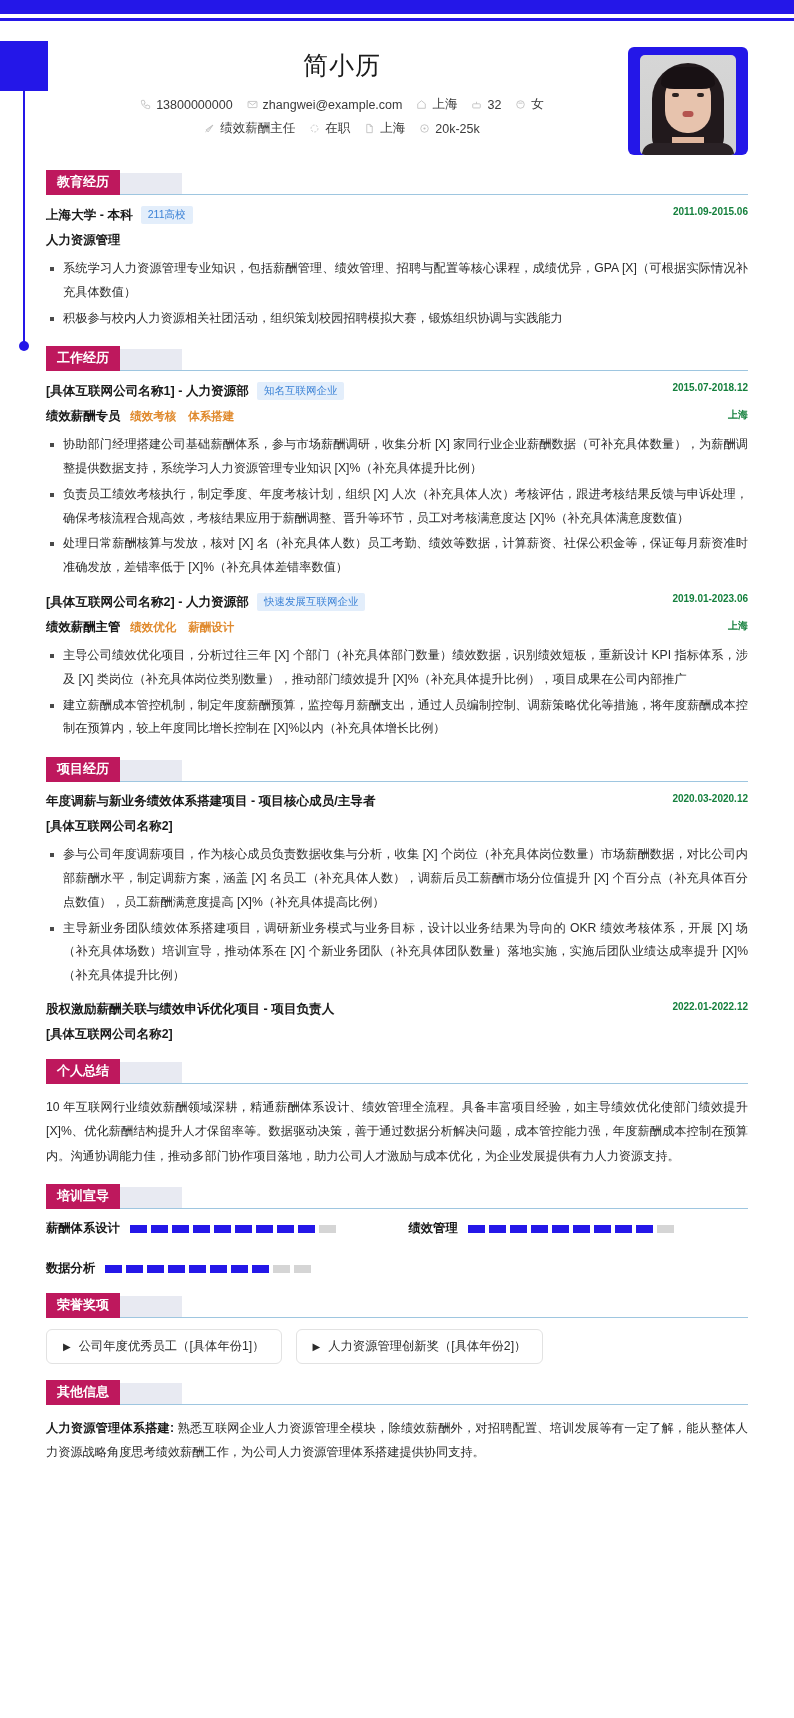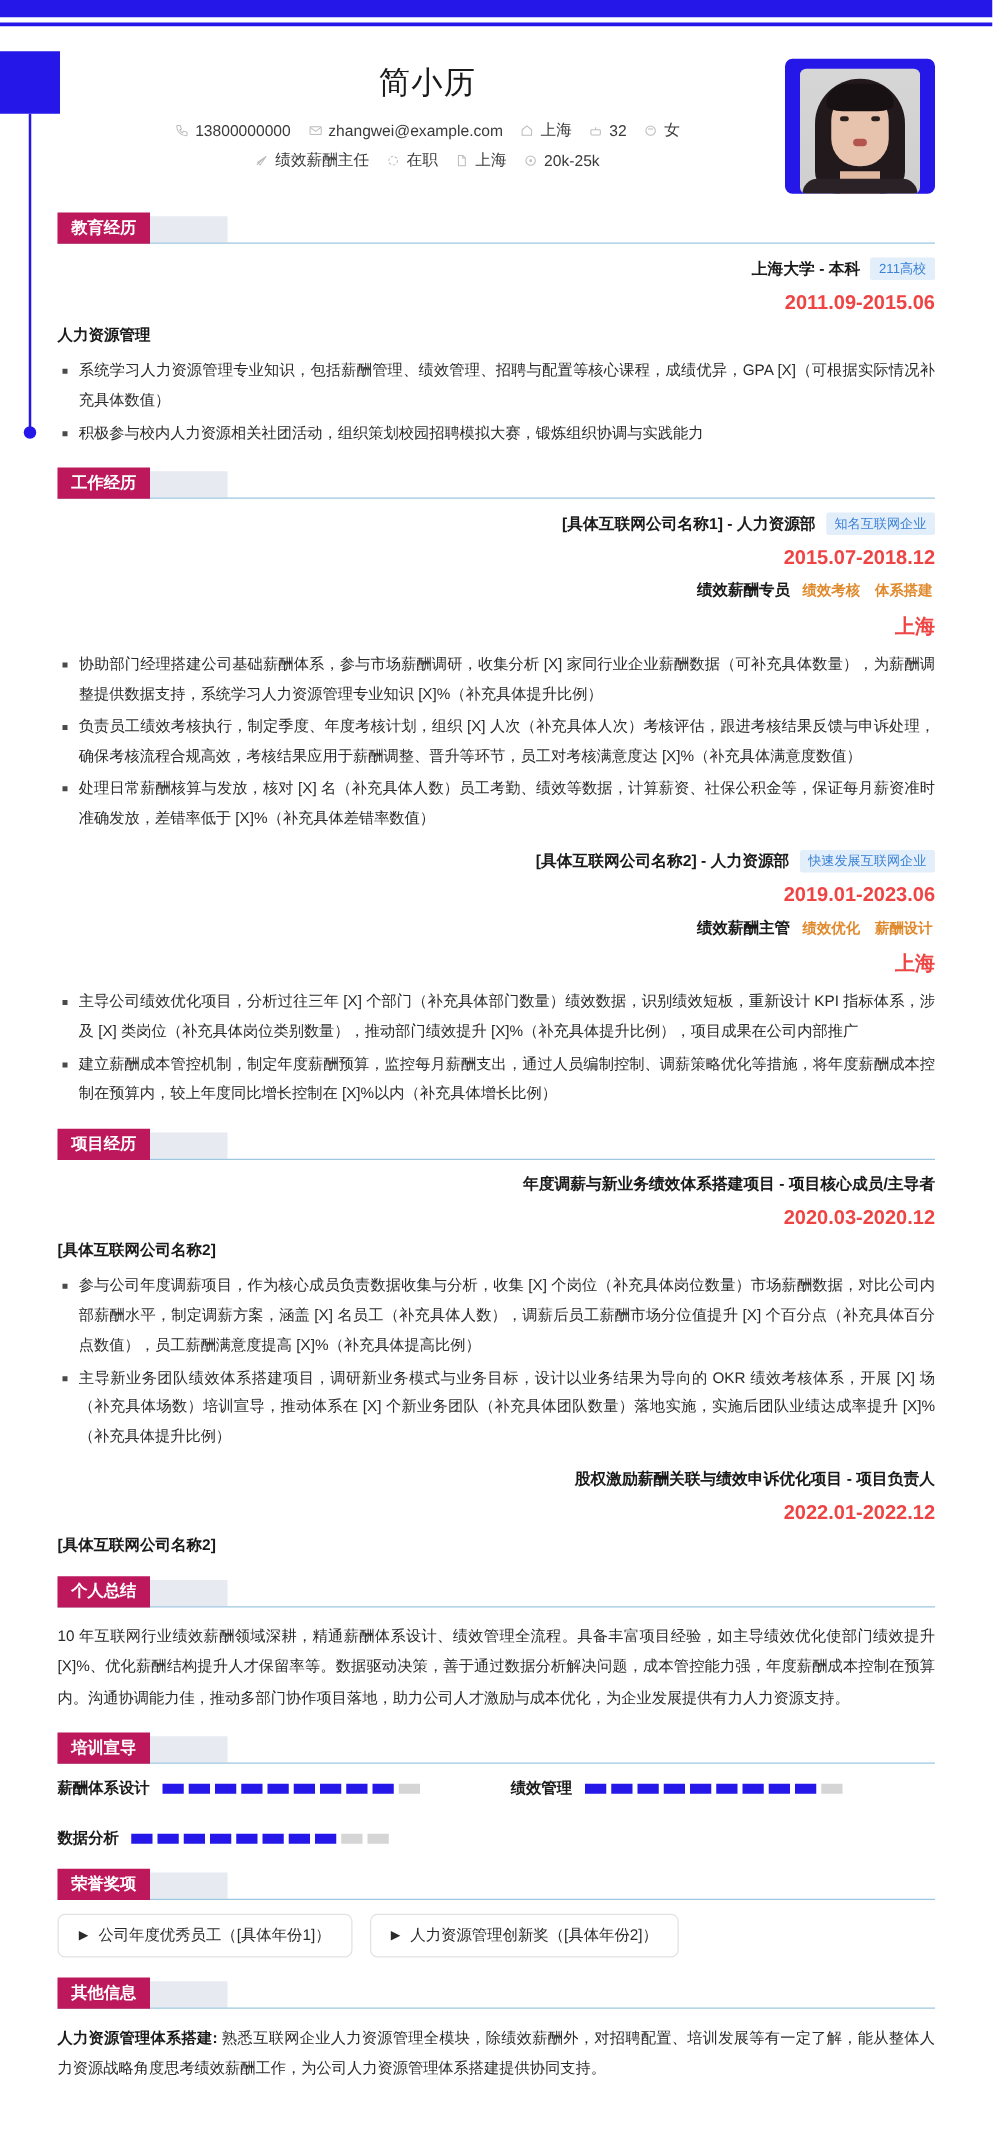--- a/index.html
+++ b/index.html
@@ -117,26 +117,26 @@
     background: #e8eaf2; z-index: 1;
   }
   .sec-rule {
     position: absolute; left: 0; right: 0; bottom: -1px;
     height: 1px; background: #9ec6e0; z-index: 2;
   }
 
   
   .entry { margin-bottom: 13px; }
   .entry-line {
-    display: flex; align-items: flex-end; justify-content: space-between;
-    gap: 10px; margin-bottom: 8px; flex-direction: column;
+    display: flex; align-items: flex-start; justify-content: space-between;
+    gap: 10px; margin-bottom: 8px;
   }
   .entry-left { display: flex; align-items: center; gap: 8px; flex-wrap: wrap; }
   .entry-title { font-size: 12.6px; font-weight: 700; color: #1a1a1a; }
-  .entry-right { font-size: 16px; font-weight: 700; color: #ef4444; white-space: nowrap; }
+  .entry-right { font-size: 10px; font-weight: 700; color: #15803d; white-space: nowrap; }
 
   .tag-blue {
     font-size: 10.5px; color: #3b82d6;
     background: #e3eefb; padding: 2px 7px; border-radius: 2px;
   }
   .tag-orange {
     font-size: 11.5px; color: #e08a2e; font-weight: 700;
     padding: 0 2px;
   }
   .sub-title { font-size: 12.4px; font-weight: 700; color: #1a1a1a; }

